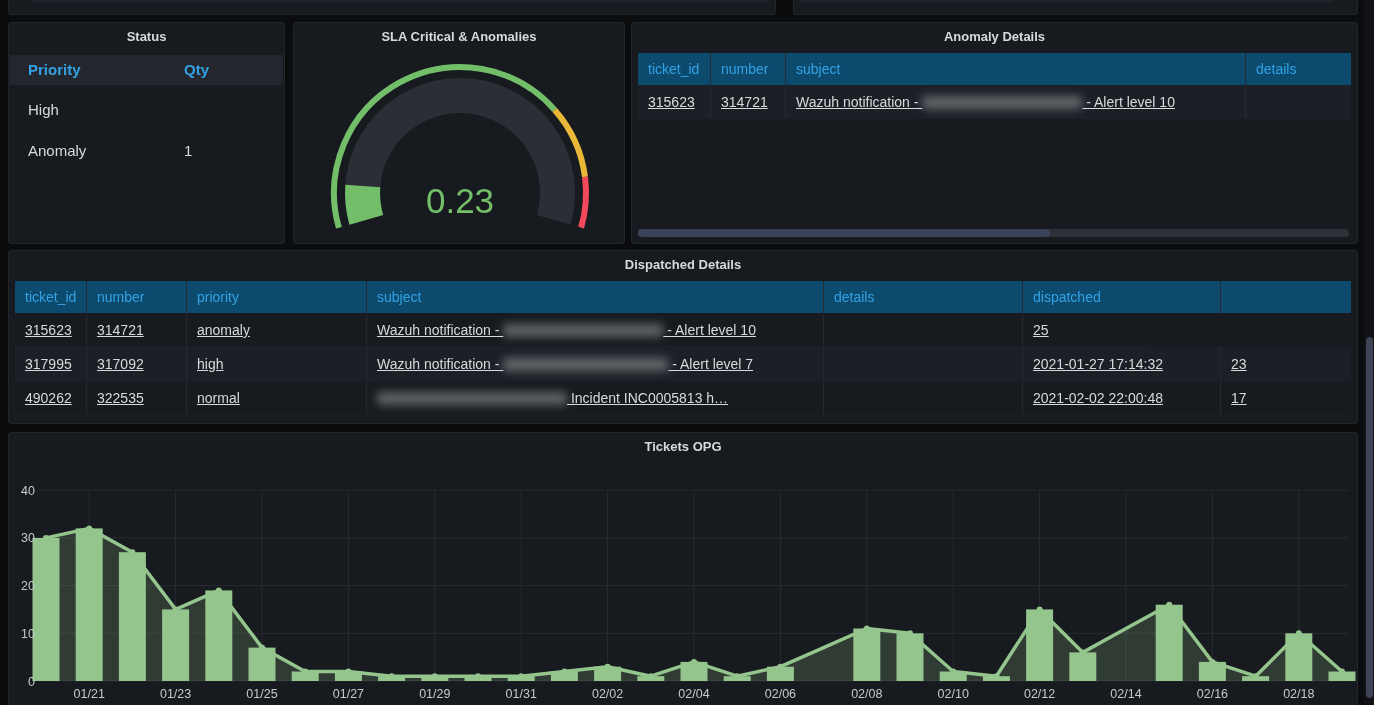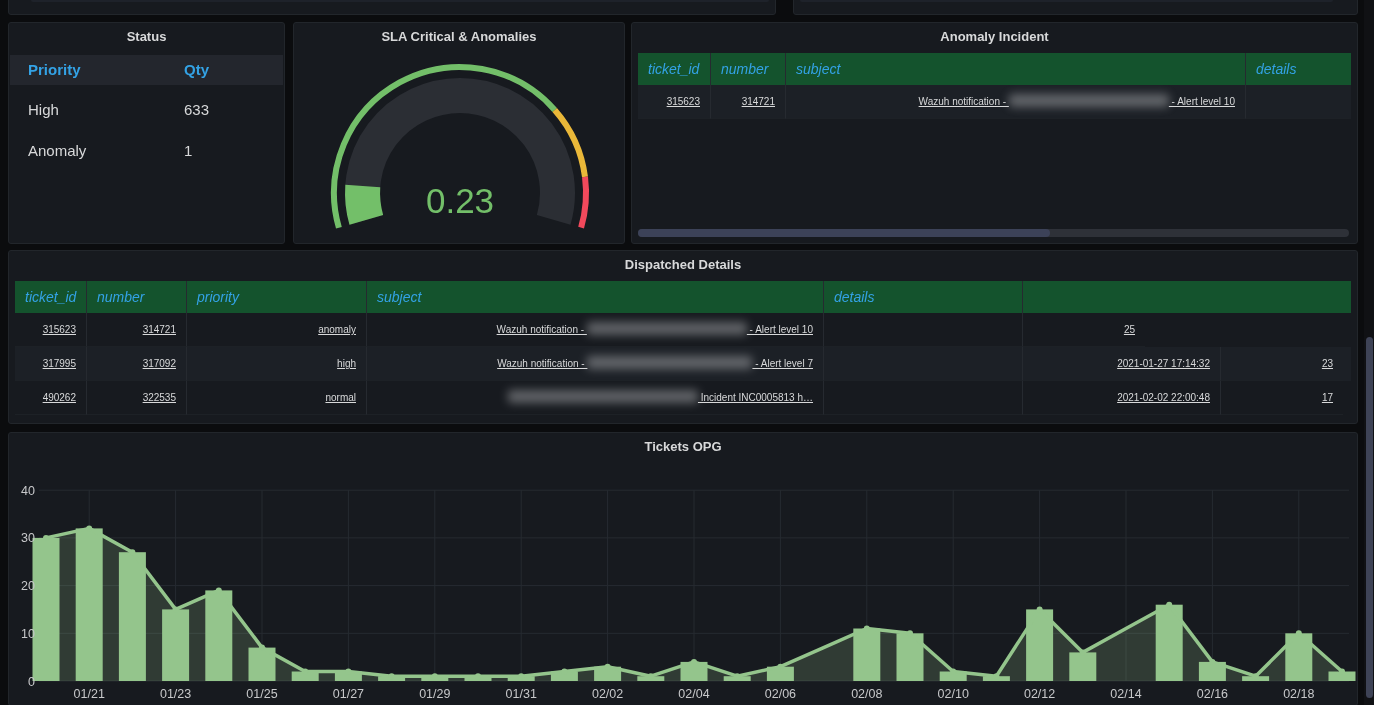--- a/index.html
+++ b/index.html
@@ -16,27 +16,27 @@
     text-align:center; font-size:13px; font-weight:700; color:#d8d9da;
     white-space:nowrap; overflow:hidden;
   }
   
   .strip-inner { position:absolute; top:0; height:11px; background:#1e222a; border-radius:0 0 2px 2px; }
 
   
   .tbl { position:absolute; left:6px; right:6px; }
   .tr { display:flex; height:34px; }
   .tr.stripe { background:#1c2026; }
-  .thr { background:#14532d; height:32px;font-style:italic; }
+  .thr { background:#0c4a6e; height:32px; }
   .th, .td {
     box-sizing:border-box; padding:0 10px; white-space:nowrap; overflow:hidden;
     border-right:1px solid #262a30; flex:0 0 auto;
   }
   .th { line-height:32px; font-size:14px; color:#33a2e5; }
-  .td { line-height:34px; font-size:10px; color:#d8d9da; border-bottom:1px solid #1d2126;text-align:right; }
+  .td { line-height:34px; font-size:14px; color:#d8d9da; border-bottom:1px solid #1d2126; }
   .th:last-child, .td:last-child { border-right:none; }
   .lnk { color:#d8d9da; text-decoration:underline; cursor:pointer; }
   .blur {
     display:inline-block; height:13px; background:#b9bbbe; opacity:.45;
     filter:blur(5px); border-radius:3px; vertical-align:-2px;
   }
 
   
   .status-head {
     position:absolute; left:1px; right:1px; top:32px; height:30px; background:#23262d;
@@ -70,21 +70,20 @@
 
   <div class="panel" style="left:8px; top:22px; width:277px; height:222px;padding-left:14px;">
     <div class="panel-title">Status</div>
     <div class="status-head">
       <div class="sc1">Priority</div>
       <div class="sc2">Qty</div>
     </div>
     <div class="status-rows" id="status-body">
         <div class="status-row">
           <div class="sc1">High</div>
-          <div class="sc2">633</div>
         </div>
         <div class="status-row">
           <div class="sc1">Anomaly</div>
           <div class="sc2">1</div>
         </div>
       </div>
   </div>
 
   <div class="panel" style="left:293px; top:22px; width:332px; height:222px;">
     <div class="panel-title">SLA Critical &amp; Anomalies</div>
@@ -92,21 +91,21 @@
         <path d="M 44.9 178.7 A 126 126 0 0 1 260.7 60.9" stroke="#73BF69" stroke-width="6" fill="none"></path>
         <path d="M 260.7 60.9 A 126 126 0 0 1 291.0 127.9" stroke="#EAB839" stroke-width="6" fill="none"></path>
         <path d="M 291.0 127.9 A 126 126 0 0 1 287.1 178.7" stroke="#F2495C" stroke-width="6" fill="none"></path>
         <path d="M 72.3 170.9 A 97.5 97.5 0 1 1 259.7 170.9" stroke="#2b2e34" stroke-width="35" fill="none"></path>
         <path d="M 72.3 170.9 A 97.5 97.5 0 0 1 68.8 137.0" stroke="#73BF69" stroke-width="35" fill="none"></path>
         <text x="166" y="164" text-anchor="middle" fill="#73BF69" font-size="35" font-weight="500">0.23</text>
       </svg>
   </div>
 
   <div class="panel" style="left:631px; top:22px; width:727px; height:222px;">
-    <div class="panel-title">Anomaly Incident</div>
+    <div class="panel-title">Anomaly Details</div>
     <div class="tbl" id="anomaly-table" style="top:30px;">
         <div class="tr thr">
           <div class="th" style="width: 73px;">ticket_id</div>
           <div class="th" style="width: 75px;">number</div>
           <div class="th" style="width: 460px;">subject</div>
           <div class="th" style="width: 103px;">details</div>
         </div>
         <div class="tr stripe">
           <div class="td" style="width: 73px;"><span class="lnk">315623</span></div>
           <div class="td" style="width: 75px;"><span class="lnk">314721</span></div>
@@ -121,20 +120,21 @@
 
   <div class="panel" style="left:8px; top:250px; width:1350px; height:174px;padding-left:20px;">
     <div class="panel-title">Dispatched Details</div>
     <div class="tbl" id="dispatched-table" style="top:30px;">
         <div class="tr thr">
           <div class="th" style="width: 72px;">ticket_id</div>
           <div class="th" style="width: 100px;">number</div>
           <div class="th" style="width: 180px;">priority</div>
           <div class="th" style="width: 457px;">subject</div>
           <div class="th" style="width: 199px;">details</div>
+          <div class="th" style="width: 198px;">dispatched</div>
           <div class="th" style="width: 122px; margin-top: 35px;">elapsed days</div>
         </div>
         <div class="tr">
           <div class="td" style="width: 72px;"><span class="lnk">315623</span></div>
           <div class="td" style="width: 100px;"><span class="lnk">314721</span></div>
           <div class="td" style="width: 180px;"><span class="lnk">anomaly</span></div>
           <div class="td" style="width: 457px;"><span class="lnk">Wazuh notification - <span class="blur" style="width: 160px;"></span> - Alert level 10</span></div>
           <div class="td" style="width: 199px;"></div>
           <div class="td" style="width: 122px;"><span class="lnk">25</span></div>
         </div>

